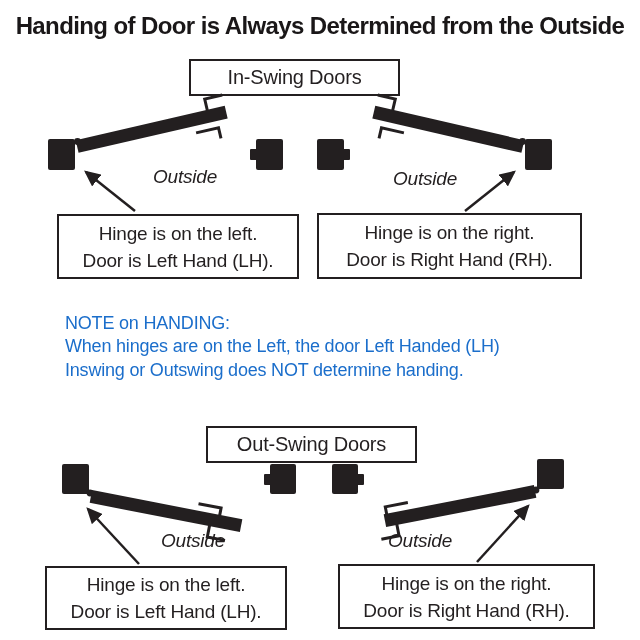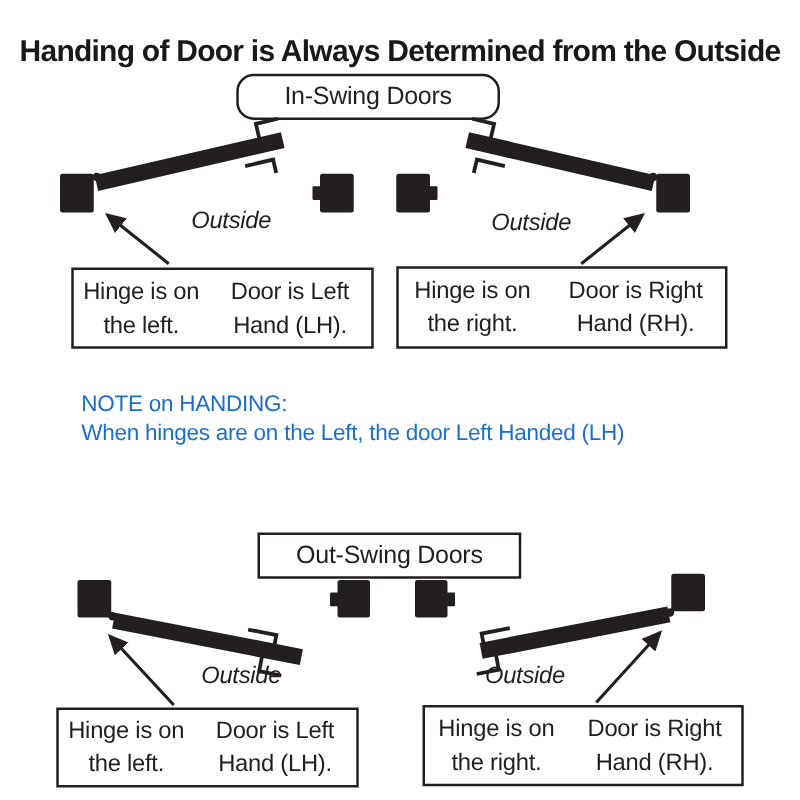--- a/index.html
+++ b/index.html
@@ -5,49 +5,48 @@
   html,body{margin:0;padding:0;}
   body{
     width:640px;height:640px;position:relative;background:#ffffff;
     font-family:"Liberation Sans", sans-serif;color:#231f20;overflow:hidden;
   }
   .abs{position:absolute;}
   .page-title{
     top:12px;left:0;width:640px;text-align:center;
     font-size:24px;font-weight:700;letter-spacing:-0.6px;white-space:nowrap;
     color:#1a1718;
-    margin-top:16px;
   }
   .section-box{
     border:2px solid #231f20;background:#fff;text-align:center;
     font-size:20px;font-weight:400;letter-spacing:-0.2px;
     display:flex;align-items:center;justify-content:center;
   }
   .outside-label{
     font-size:19px;text-align:center;width:96px;letter-spacing:-0.2px;font-style:italic;
   }
   .caption-box{
     border:2px solid #231f20;background:#fff;text-align:center;
     font-size:19px;line-height:27px;letter-spacing:-0.2px;
-    display:flex;flex-direction:row;align-items:center;justify-content:center;
+    display:flex;flex-direction:column;align-items:center;justify-content:center;
   }
   .note-block{
     left:65px;top:292px;width:540px;
     color:#1b6ecb;font-size:18px;line-height:23.3px;letter-spacing:-0.2px;margin-top:20px;
   }
   svg.diagram{left:0;top:0;pointer-events:none;}
   .ink-fill{fill:#231f20;}
   .ink-stroke{stroke:#231f20;fill:none;}
 </style>
 </head>
 <body>
 
 <div class="abs page-title">Handing of Door is Always Determined from the Outside</div>
 
-<div class="abs section-box" style="left:189px;top:59px;width:207px;height:33px;border-radius:14px;">
+<div class="abs section-box" style="left:189px;top:59px;width:207px;height:33px;">
   <span>In-Swing Doors</span>
 </div>
 <div class="abs section-box" style="left:206px;top:426px;width:207px;height:33px;">
   <span>Out-Swing Doors</span>
 </div>
 
 <div class="abs outside-label" style="left:137px;top:166px;">Outside</div>
 <div class="abs outside-label" style="left:377px;top:168px;">Outside</div>
 <div class="abs outside-label" style="left:145px;top:530px;">Outside</div>
 <div class="abs outside-label" style="left:372px;top:530px;">Outside</div>
@@ -65,20 +64,21 @@
   <div>Door is Left Hand (LH).</div>
 </div>
 <div class="abs caption-box" style="left:338px;top:564px;width:253px;height:61px;">
   <div>Hinge is on the right.</div>
   <div>Door is Right Hand (RH).</div>
 </div>
 
 <div class="abs note-block">
   <div>NOTE on HANDING:</div>
   <div>When hinges are on the Left, the door Left Handed (LH)</div>
+  <div>Inswing or Outswing does NOT determine handing.</div>
 </div>
 
 <svg class="abs diagram" width="640" height="640" viewBox="0 0 640 640">
   <defs>
     <marker id="ah" markerWidth="6.5" markerHeight="6" refX="5.5" refY="3" orient="auto" markerUnits="strokeWidth">
       <path d="M0,0 L6.5,3 L0,6 Z" fill="#231f20"></path>
     </marker>
   </defs>
 
   <g>

